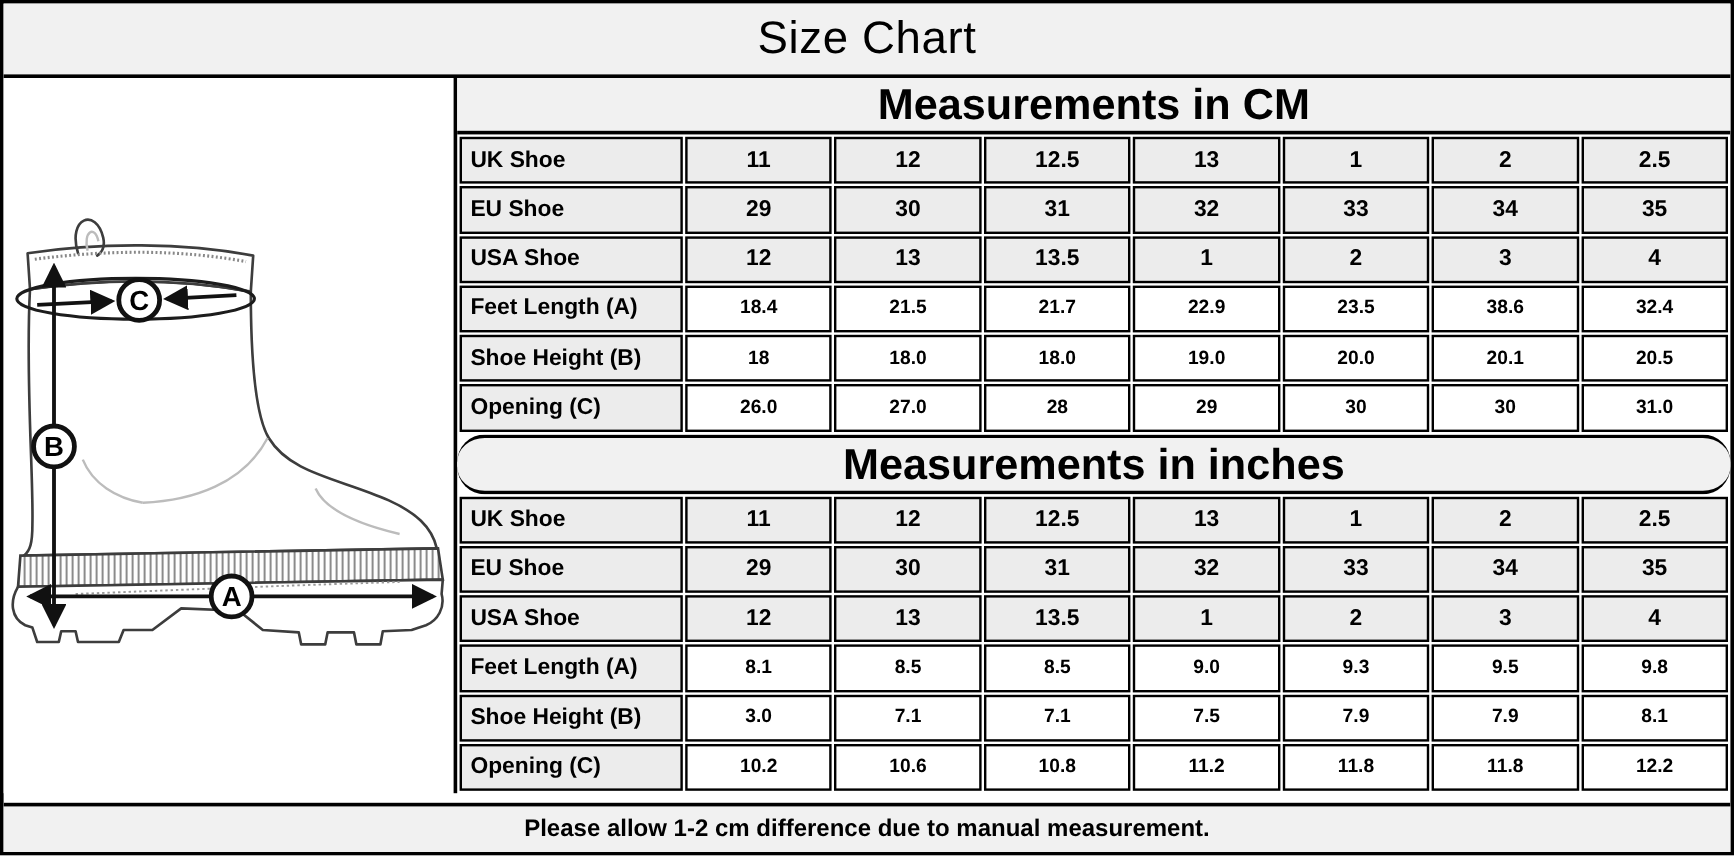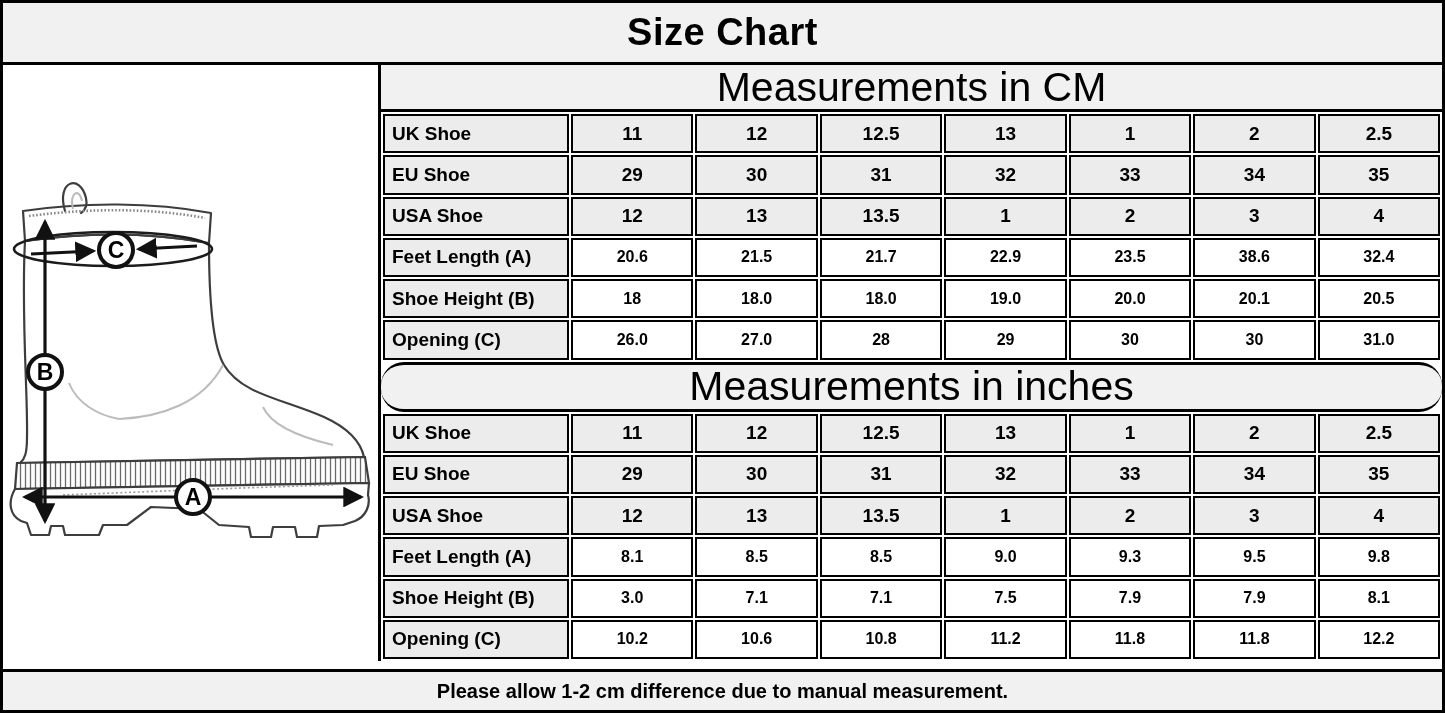--- a/index.html
+++ b/index.html
@@ -13,36 +13,36 @@
     width:1439px; height:707px;
     border:3px solid #000;
     display:flex; flex-direction:column;
     background:#fff;
   }
   .title-band {
     height:59px; flex:0 0 59px;
     border-bottom:3px solid #000;
     background:#f1f1f1;
     display:flex; align-items:center; justify-content:center;
-    font-size:38px; font-weight:bold; letter-spacing:.5px;
+    font-size:38px; font-weight:normal; letter-spacing:.5px;
   }
   .main { flex:1 1 auto; display:flex; min-height:0; }
   .boot-panel {
     width:375px; flex:0 0 375px;
     border-right:3px solid #000;
     background:#fff;
   }
   .boot-panel svg { width:375px; height:601px; display:block; }
   .tables { flex:1 1 auto; display:flex; flex-direction:column; min-width:0; }
   .sec-header {
     height:44px; flex:0 0 44px;
     background:#f1f1f1;
     border-bottom:3px solid #000;
     display:flex; align-items:center; justify-content:center;
-    font-size:41px; font-weight:normal;
+    font-size:36px; font-weight:bold;
   }
   .sec-header.with-top { border-top:3px solid #000; flex-basis:44px;border-radius:23px; }
   .sec-table { flex:1 1 0; min-height:0; }
   table {
     width:100%; height:100%;
     border-collapse:separate; border-spacing:2px;
     table-layout:fixed;
     border-radius:9px;
   }
   col.label-col { width:186px; }
@@ -174,21 +174,21 @@
                 <td>12</td>
                 <td>13</td>
                 <td>13.5</td>
                 <td>1</td>
                 <td>2</td>
                 <td>3</td>
                 <td>4</td>
               </tr>
               <tr class="measure">
                 <th class="rowlabel">Feet Length (A)</th>
-                <td>20.6</td>
+                <td>18.4</td>
                 <td>21.5</td>
                 <td>21.7</td>
                 <td>22.9</td>
                 <td>23.5</td>
                 <td>38.6</td>
                 <td>32.4</td>
               </tr>
               <tr class="measure">
                 <th class="rowlabel">Shoe Height (B)</th>
                 <td>18</td>

